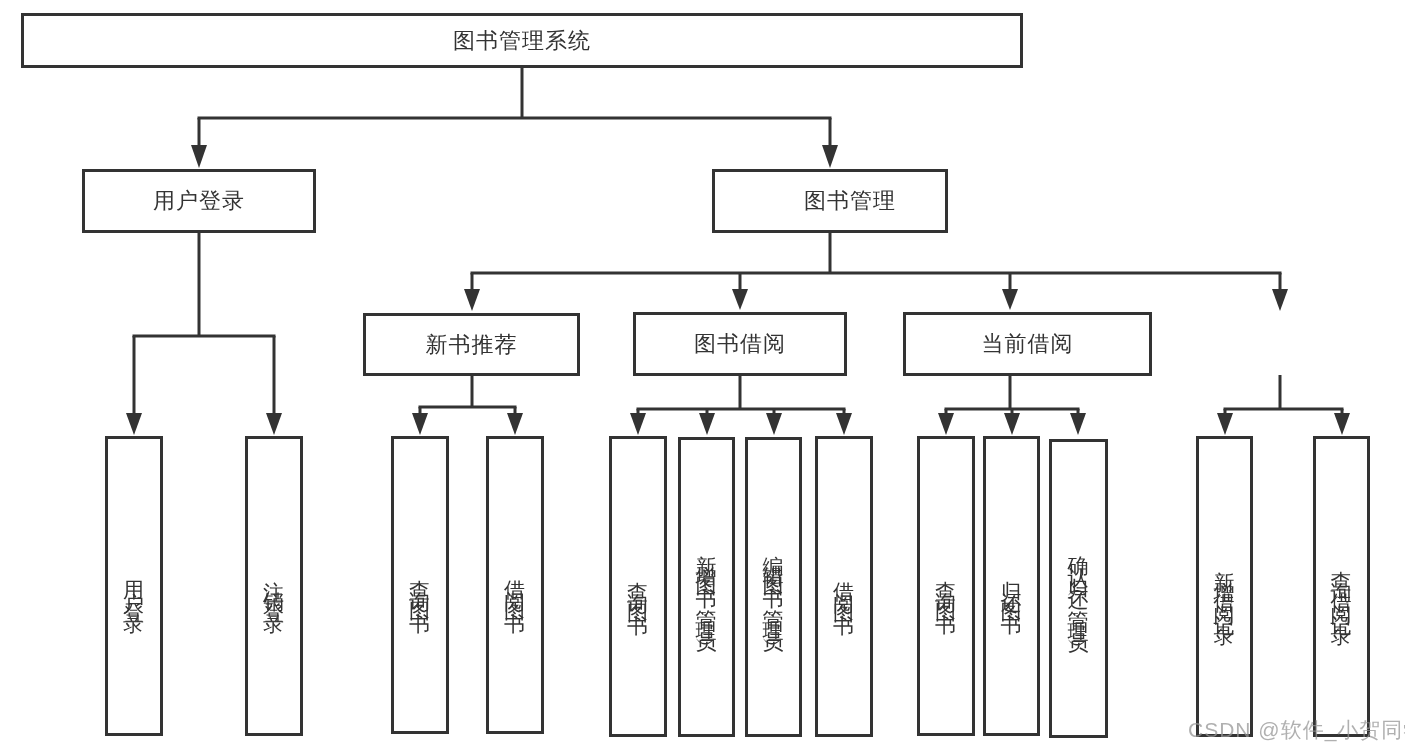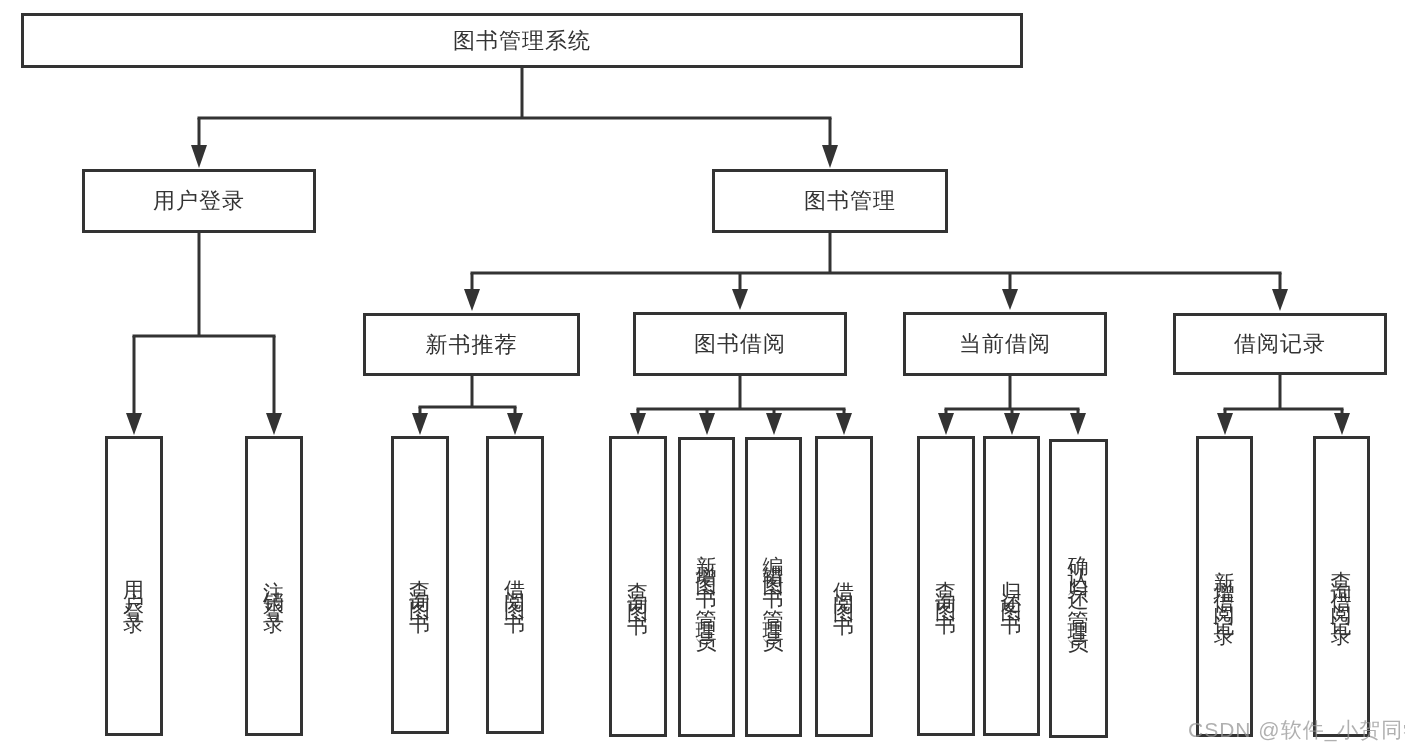--- a/index.html
+++ b/index.html
@@ -117,22 +117,21 @@
     </g>
   </svg>
 
   <div class="node hnode" style="left:21px;top:13px;width:1002px;height:55px;">图书管理系统</div>
 
   <div class="node hnode" style="left:82px;top:169px;width:234px;height:64px;">用户登录</div>
   <div class="node hnode" style="left:712px;top:169px;width:236px;height:64px;padding-left:40px;">图书管理</div>
 
   <div class="node hnode" style="left:633px;top:312px;width:214px;height:64px;">图书借阅</div>
   <div class="node hnode" style="left:363px;top:313px;width:217px;height:63px;">新书推荐</div>
-  <div class="node hnode" style="left:903px;top:312px;width:204px;height:64px;font-family:Liberation Mono, monospace;">当前借阅</div>
-  <div class="node hnode" style="left:1173px;top:313px;width:214px;height:62px;">借阅记录</div>
+  <div class="node hnode" style="left:903px;top:312px;width:249px;height:64px;font-family:Liberation Mono, monospace;">当前借阅</div>
 
   <div class="node vnode" style="left:105px;top:436px;width:58px;height:300px;">用户登录</div>
   <div class="node vnode" style="left:245px;top:436px;width:58px;height:300px;">注销登录</div>
 
   <div class="node vnode" style="left:391px;top:436px;width:58px;height:298px;">查询图书</div>
   <div class="node vnode" style="left:486px;top:436px;width:58px;height:298px;">借阅图书</div>
 
   <div class="node vnode" style="left:609px;top:436px;width:58px;height:301px;">查询图书</div>
   <div class="node vnode" style="left:678px;top:437px;width:57px;height:300px;">新增图书（管理员）</div>
   <div class="node vnode" style="left:745px;top:437px;width:57px;height:300px;">编辑图书（管理员）</div>

